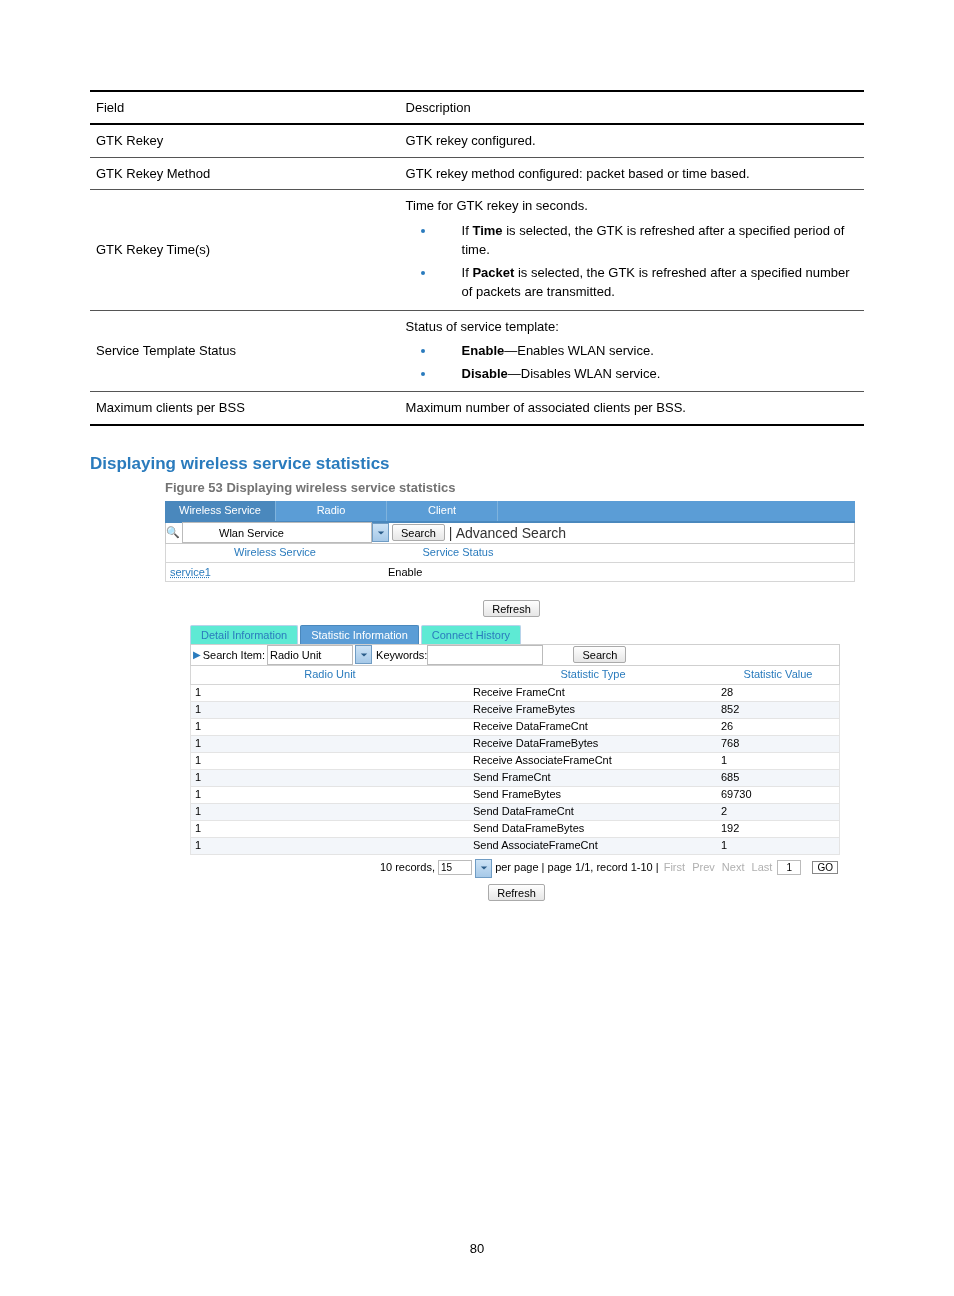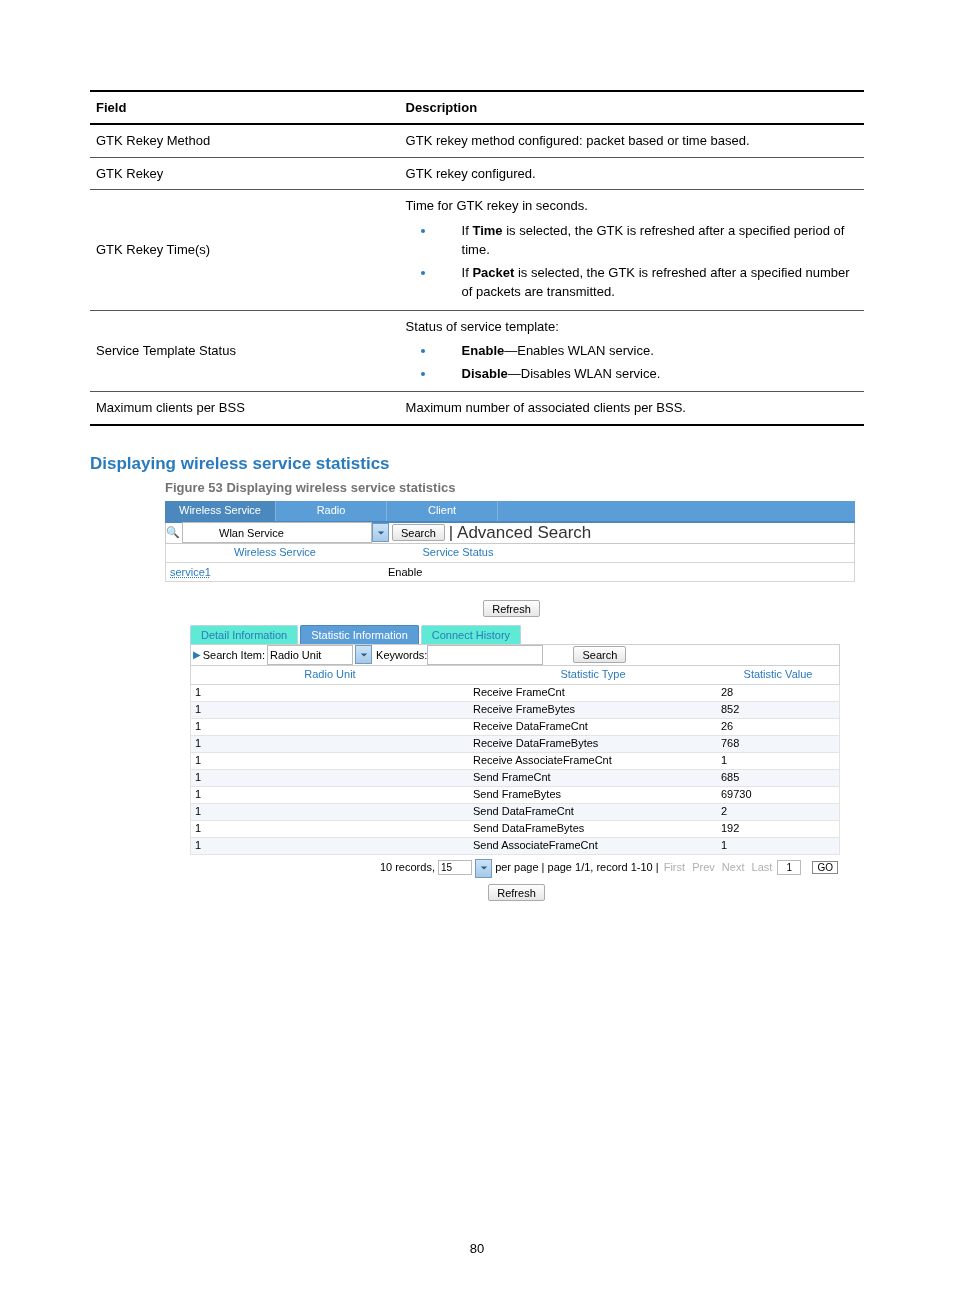--- a/index.html
+++ b/index.html
@@ -15,21 +15,21 @@
   padding: 90px 90px 40px 90px;
 }
 .main-table {
   width: 100%;
   border-collapse: collapse;
   border-top: 2px solid #000;
   border-bottom: 2px solid #000;
 }
 .main-table th {
   text-align: left;
-  font-weight: bold;
+  font-weight: normal;
   padding: 8px 6px;
   border-bottom: 2px solid #000;
 }
 .main-table td {
   padding: 6px 6px;
   border-bottom: 1px solid #555;
   vertical-align: middle;
   line-height: 1.5;
 }
 .main-table tr:last-child td {
@@ -118,21 +118,21 @@
   font-size:11px;
   border:1px solid #aaa;
   background:linear-gradient(#fefefe,#e6e6e6);
   border-radius:2px;
   padding:1px 8px;
   margin-left:3px;
   height:17px;
   line-height:14px;
 }
 .adv-link {
-  font-size:17px;
+  font-size:14px;
   color:#333;
   margin-left:4px;
 }
 .result-head-row {
   display:flex;
   border:1px solid #d6d6d6;
   border-top:none;
   height:18px;
   font-size:11px;
 }
@@ -267,26 +267,26 @@
 
 <table class="main-table">
   <thead>
     <tr>
       <th>Field</th>
       <th>Description</th>
     </tr>
   </thead>
   <tbody>
     <tr>
+      <td>GTK Rekey</td>
+      <td>GTK rekey configured.</td>
+    </tr>
+    <tr>
       <td>GTK Rekey Method</td>
       <td>GTK rekey method configured: packet based or time based.</td>
-    </tr>
-    <tr>
-      <td>GTK Rekey</td>
-      <td>GTK rekey configured.</td>
     </tr>
     <tr>
       <td>GTK Rekey Time(s)</td>
       <td>
         <span>Time for GTK rekey in seconds.</span>
         <ul class="bullets">
           <li><span>If </span><b class="kw">Time</b><span> is selected, the GTK is refreshed after a specified period of time.</span></li>
           <li><span>If </span><b class="kw">Packet</b><span> is selected, the GTK is refreshed after a specified number of packets are transmitted.</span></li>
         </ul>
       </td>

